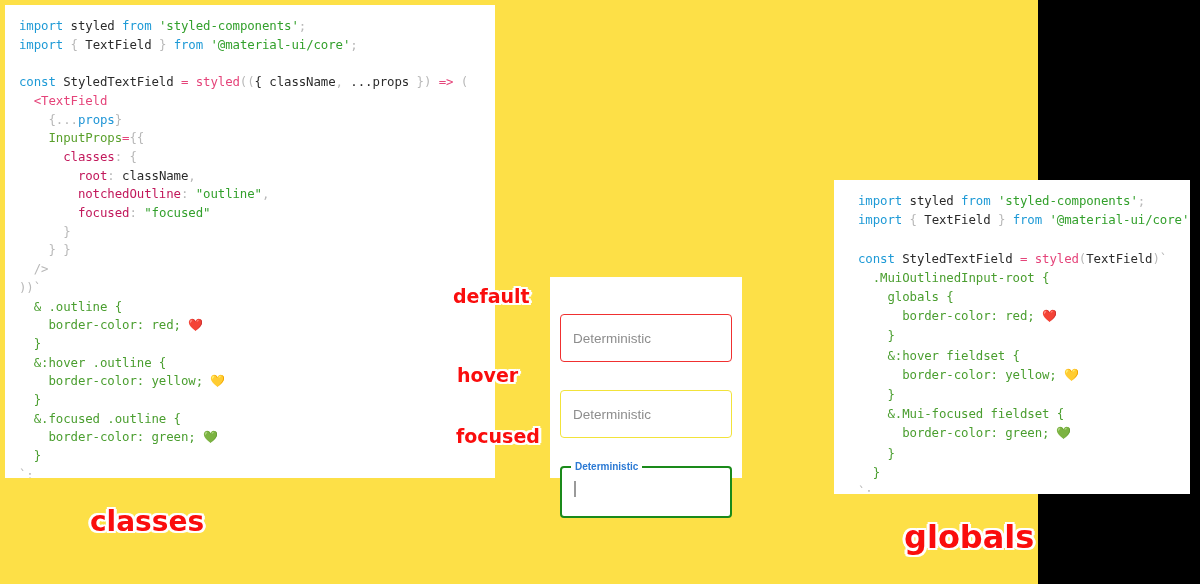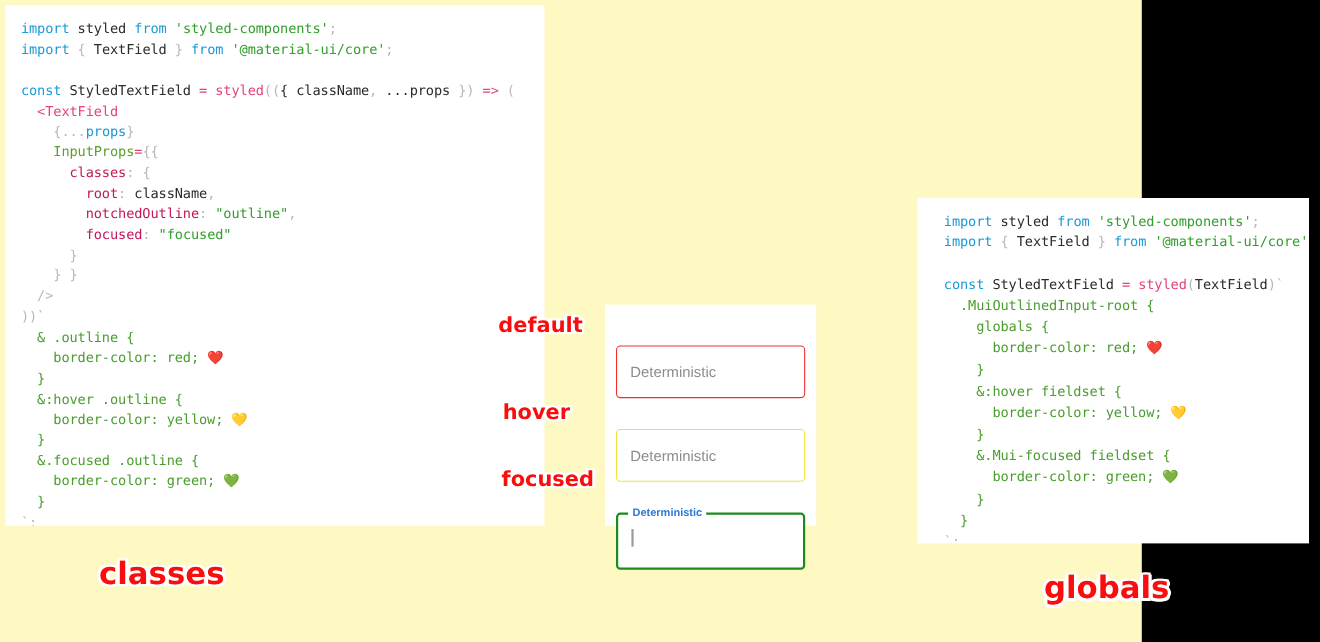--- a/index.html
+++ b/index.html
@@ -8,21 +8,21 @@
     background: #000000;
     width: 1200px;
     height: 584px;
     overflow: hidden;
     font-family: "DejaVu Sans", sans-serif;
   }
   #stage {
     position: relative;
     width: 1038px;
     height: 584px;
-    background: #fef9c3;
+    background: #fde047;
   }
 
   
   .code-panel {
     position: absolute;
     background: #ffffff;
     box-sizing: border-box;
     overflow: hidden;
   }
   #panel-classes {
@@ -137,21 +137,21 @@
       -2px  2px 0 #ffffff,  2px  2px 0 #ffffff,
       -2px  0   0 #ffffff,  2px  0   0 #ffffff,
        0   -2px 0 #ffffff,  0    2px 0 #ffffff,
       -3px  0   0 #ffffff,  3px  0   0 #ffffff;
     white-space: nowrap;
   }
   #ann-default { left: 453px; top: 285px; font-size: 19px; }
   #ann-hover   { left: 457px; top: 364px; font-size: 19px; }
   #ann-focused { left: 456px; top: 425px; font-size: 19px; }
   #ann-classes { left: 90px;  top: 505px; font-size: 28px; }
-  #ann-globals { left: 913px; top: 518px; font-size: 28px; padding-left: 36px; }
+  #ann-globals { left: 868px; top: 518px; font-size: 32px; padding-left: 36px; }
 </style>
 </head>
 <body>
 
 <div id="stage">
 
   <div class="code-panel" id="panel-classes">
     <pre class="code"><span class="kw">import</span><span class="plain"> </span><span class="plain">styled</span><span class="plain"> </span><span class="kw">from</span><span class="plain"> </span><span class="str">'styled-components'</span><span class="punct">;</span>
 <span class="kw">import</span><span class="plain"> </span><span class="punct">{</span><span class="plain"> TextField </span><span class="punct">}</span><span class="plain"> </span><span class="kw">from</span><span class="plain"> </span><span class="str">'@material-ui/core'</span><span class="punct">;</span>
 

